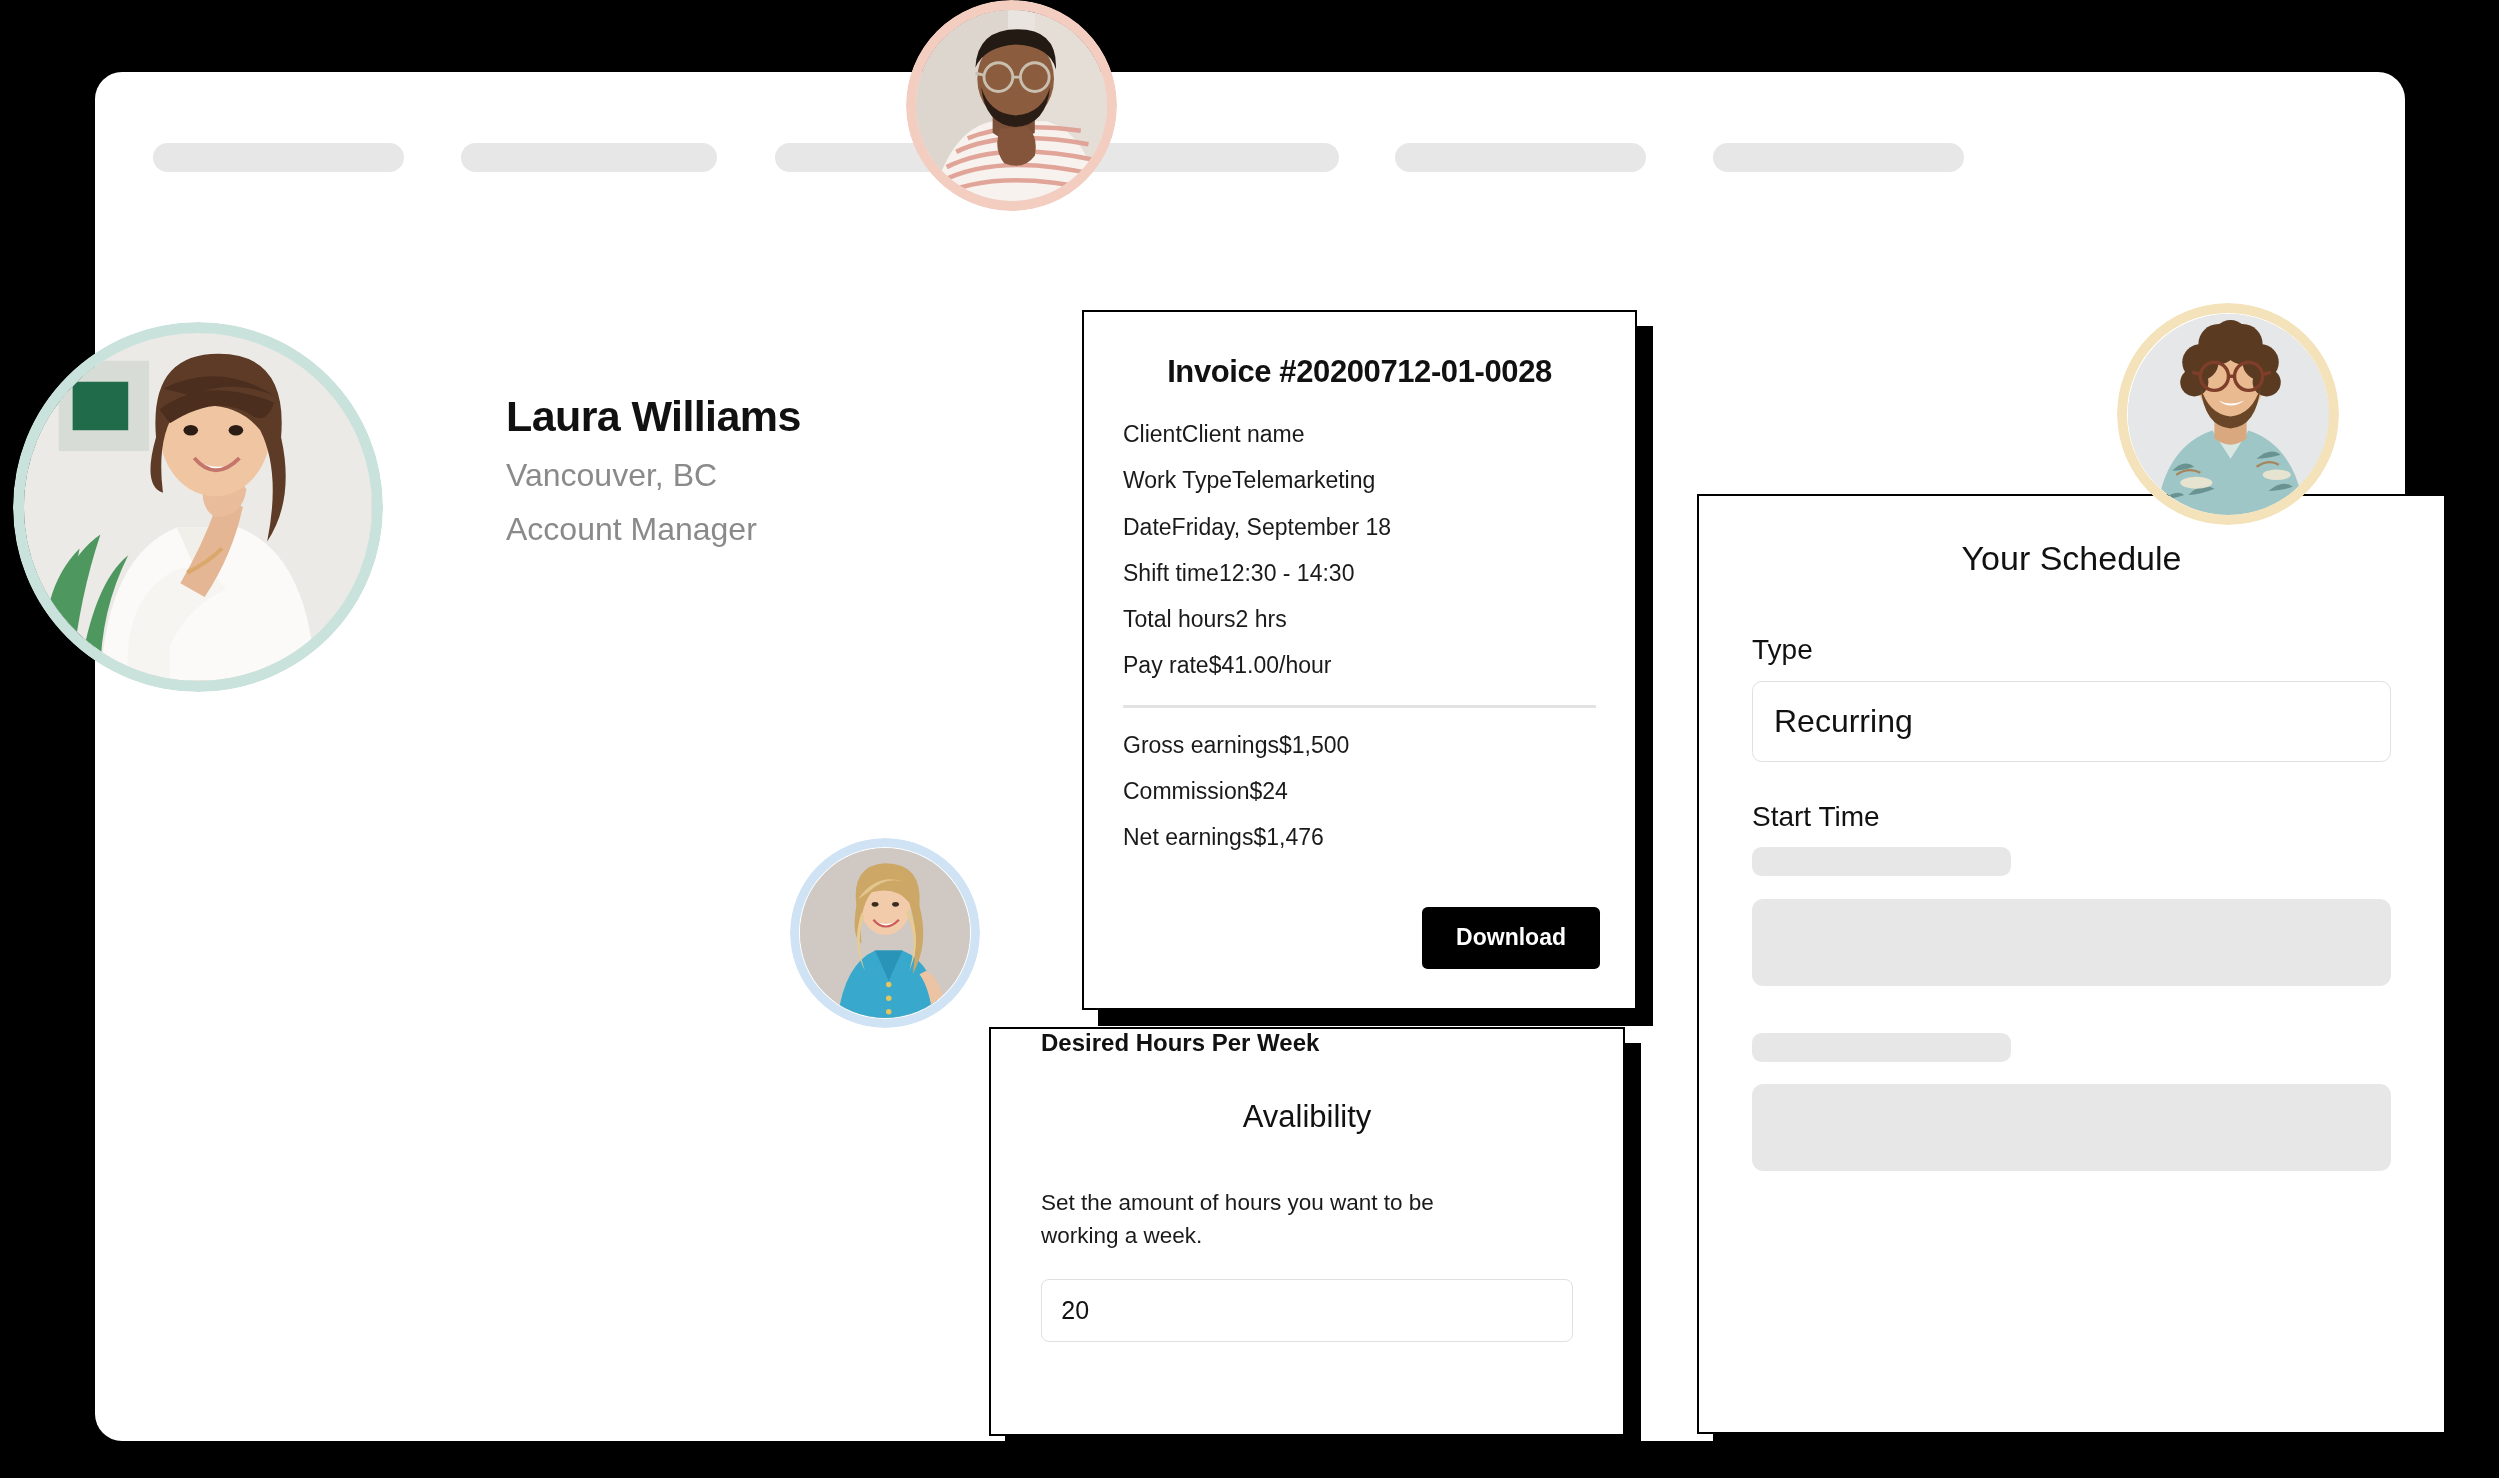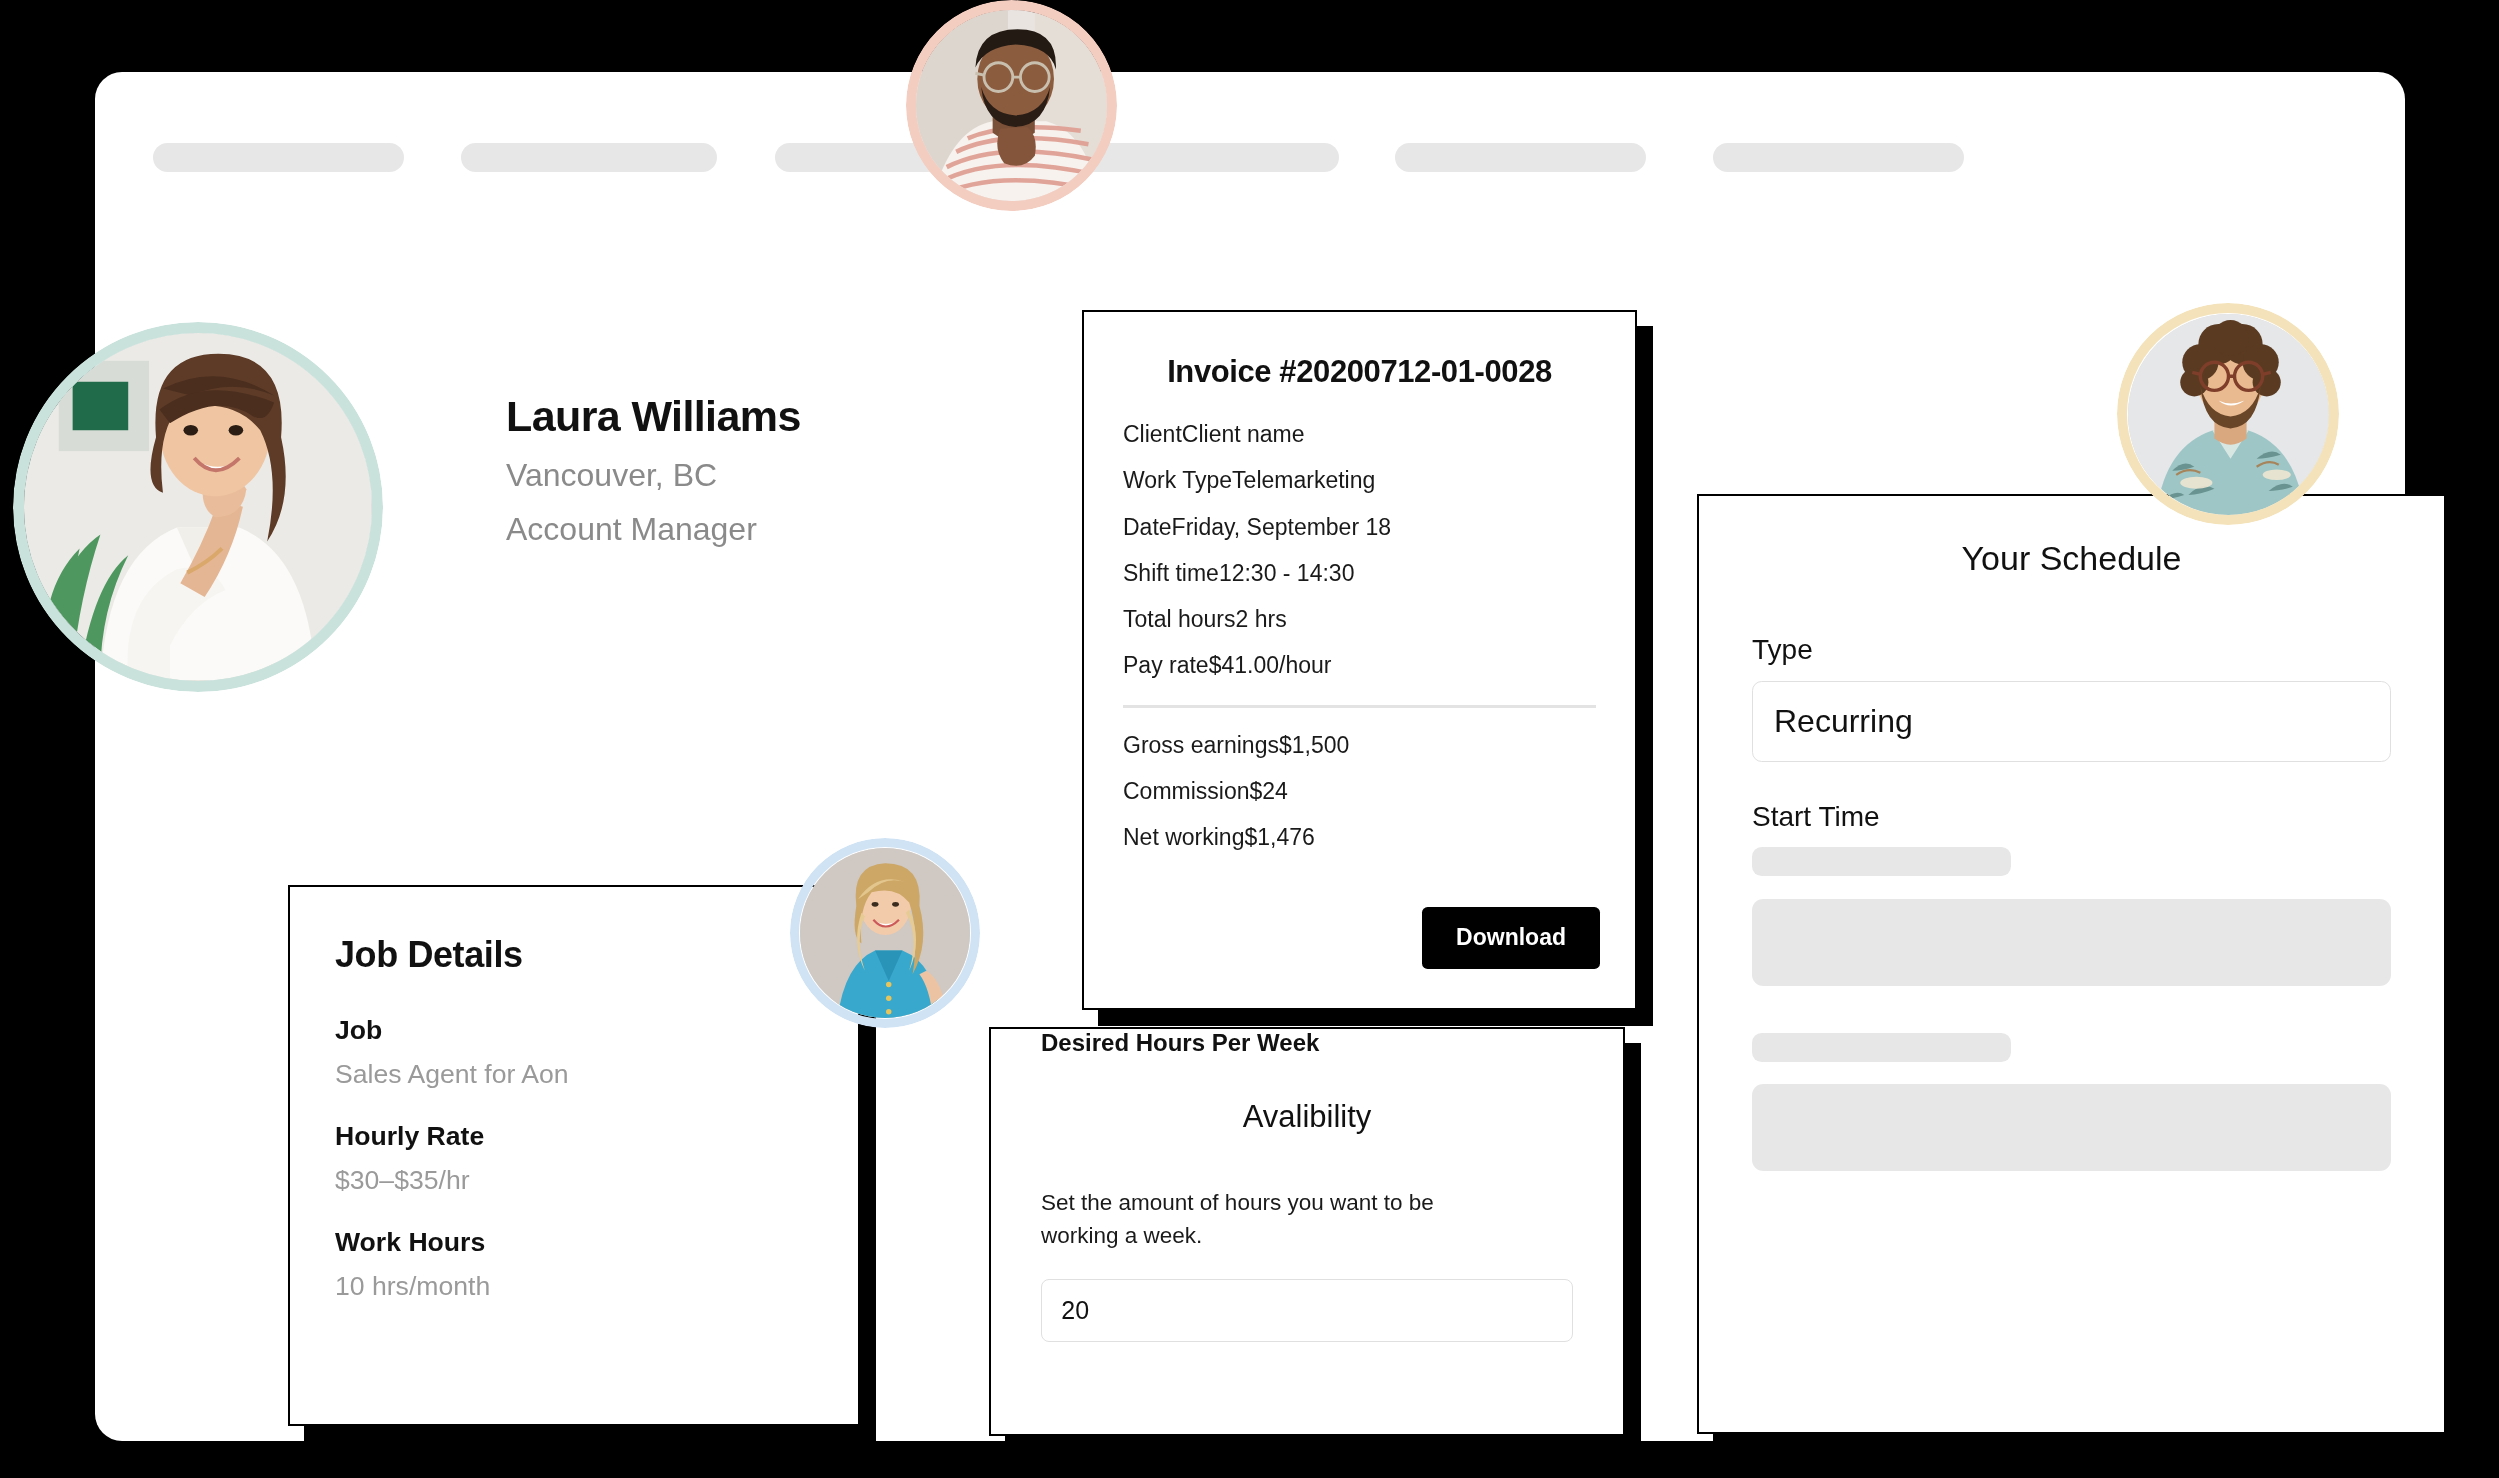--- a/index.html
+++ b/index.html
@@ -309,39 +309,27 @@
 
       <div class="inv-row">
         <span>Gross earnings</span>
         <span>$1,500</span>
       </div>
       <div class="inv-row">
         <span>Commission</span>
         <span>$24</span>
       </div>
       <div class="inv-row">
-        <span>Net working</span>
+        <span>Net earnings</span>
         <span>$1,476</span>
       </div>
 
       <button id="download-button">Download</button>
     </div>
 
-    <div class="card" id="job-card">
-      <div id="job-title">Job Details</div>
-
-      <div class="job-label">Job</div>
-      <div class="job-value">Sales Agent for Aon</div>
-
-      <div class="job-label">Hourly Rate</div>
-      <div class="job-value">$30–$35/hr</div>
-
-      <div class="job-label">Work Hours</div>
-      <div class="job-value">10 hrs/month</div>
-    </div>
 
     <div class="card" id="availability-card">
       <div id="avail-field-label">Desired Hours Per Week</div>
       <div id="availability-title">Avalibility</div>
       <div id="avail-field-desc">Set the amount of hours you want to be working a week.</div>
       <input class="text-input" type="text" value="20" style="">
     </div>
 
     <div class="card" id="schedule-card">
       <div id="schedule-title">Your Schedule</div>

